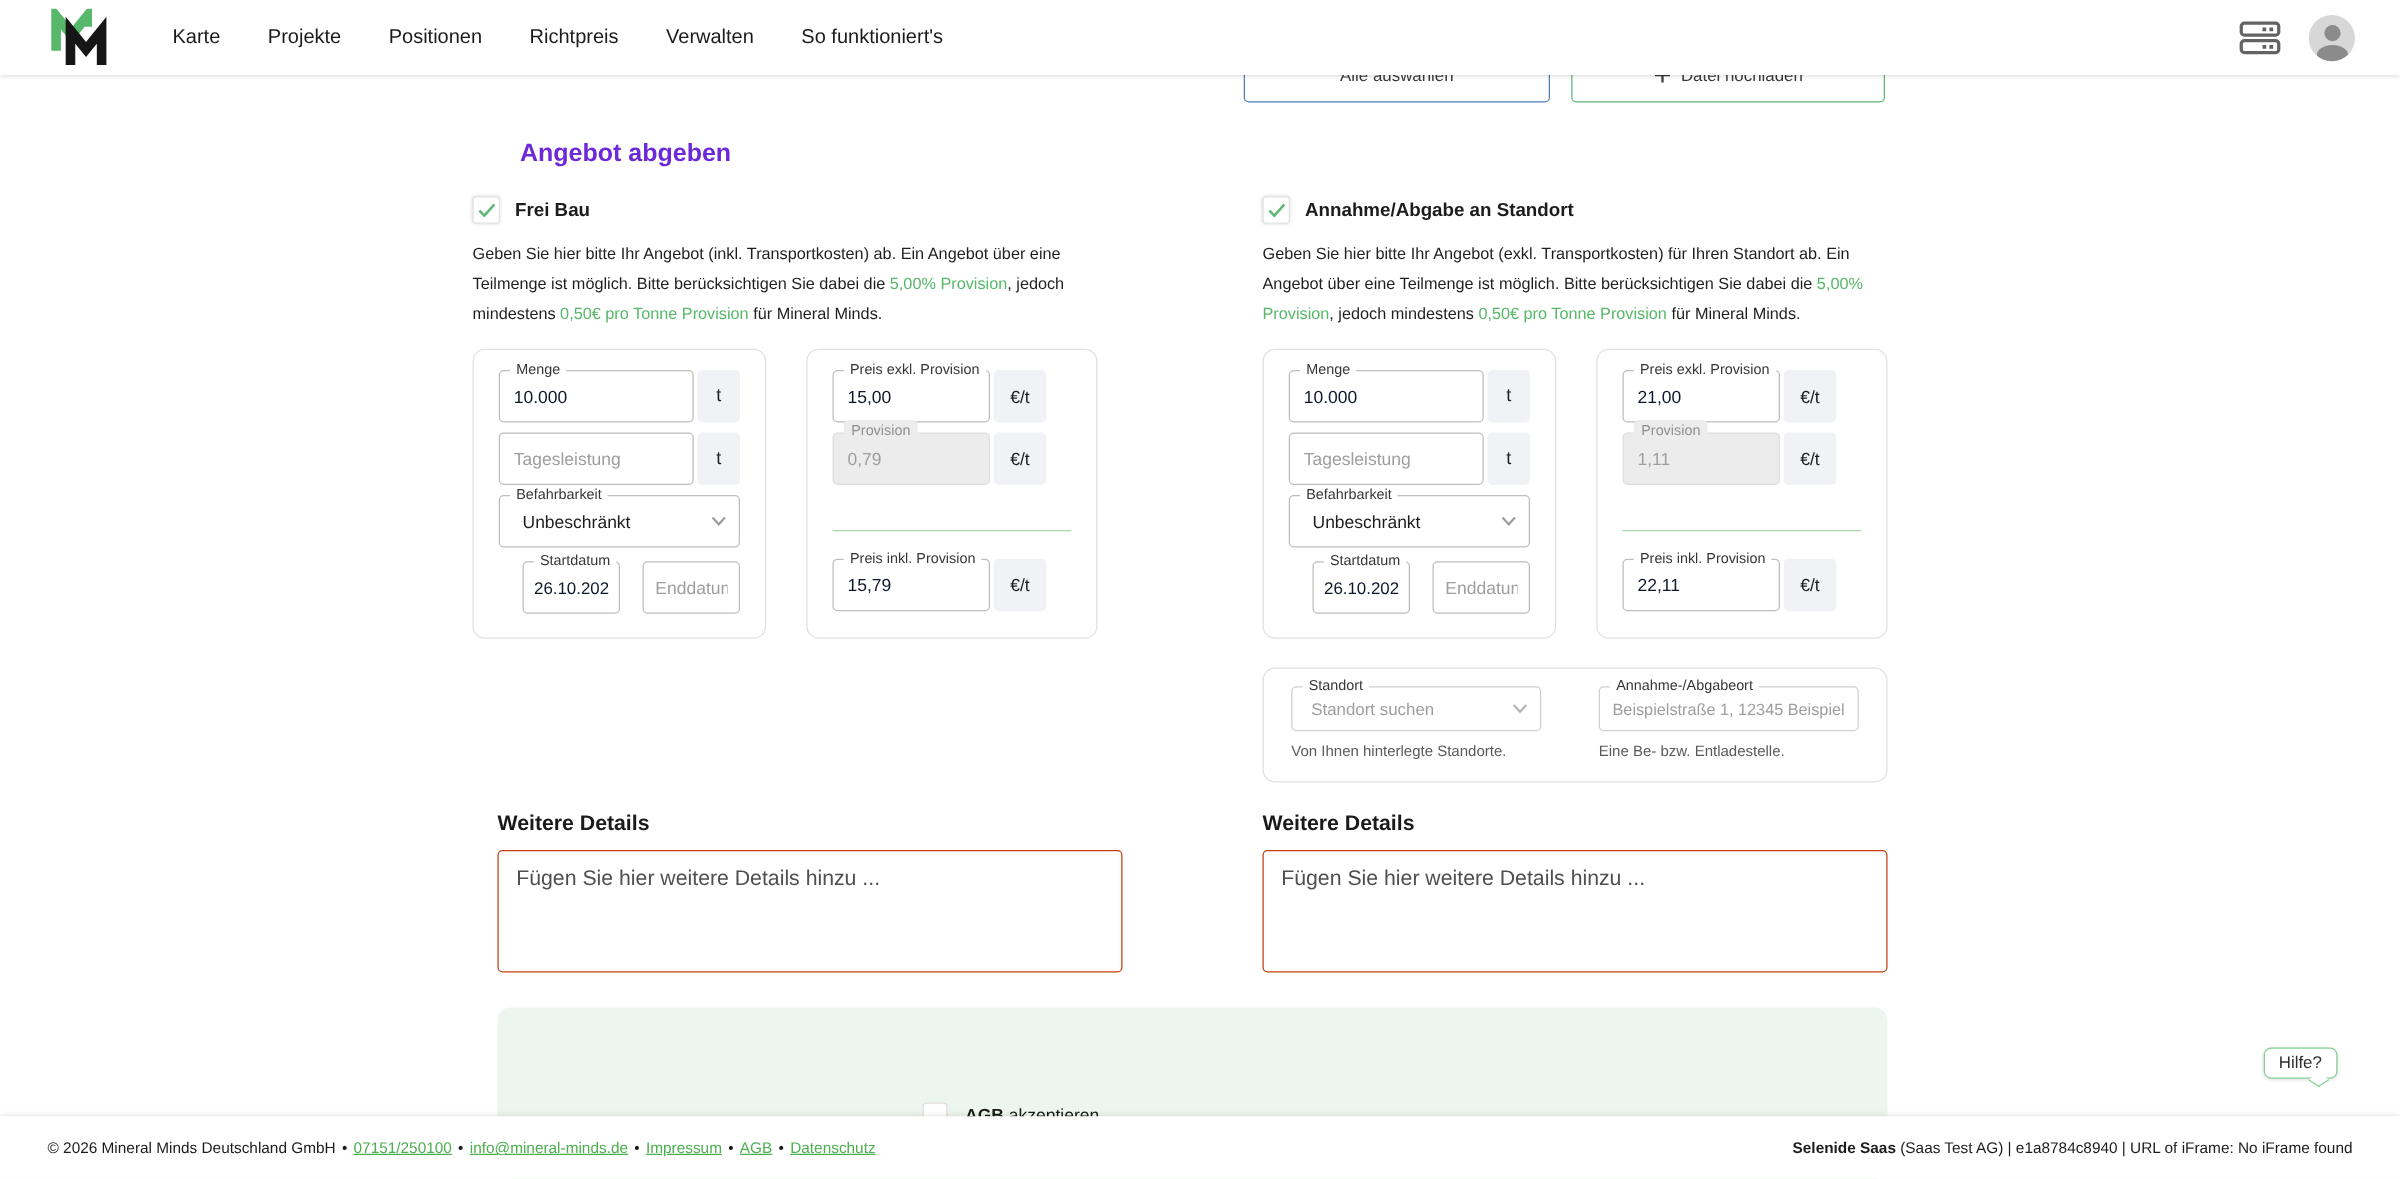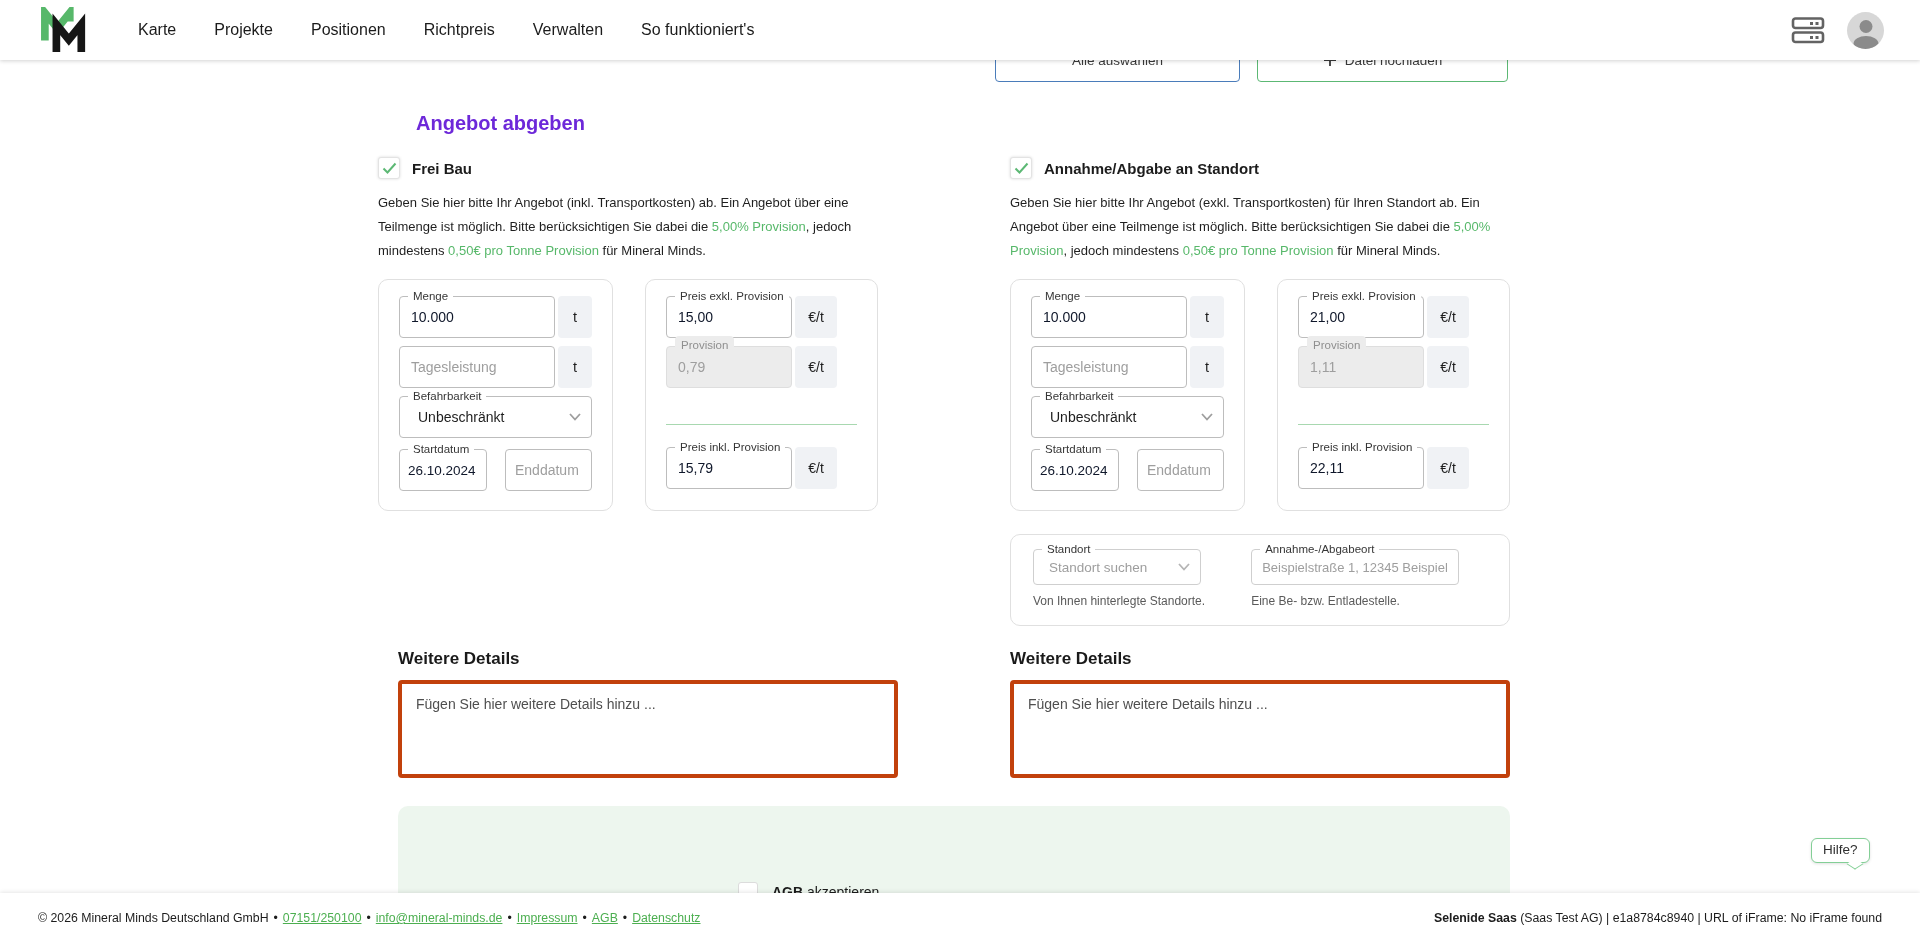--- a/index.html
+++ b/index.html
@@ -59,46 +59,46 @@
           align-items:center; justify-content:center; font-size:14.5px; color:#1d1d1d; }
   .unit.t { width:34px; }
   .unit.eur { width:42px; font-size:14px; }
   .w-main { width:156px; }
   .w-price { width:126px; }
   .w-full { width:193px; }
   .w-date1 { width:88px; padding:0 8px; }
   .w-date1 input { font-size:13.5px; }
   .w-date2 { width:87px; margin-left:18px; padding:0 9px; }
   .mt10 { margin-top:8px; }
-  .mt11 { margin-top:11px; }
+  .mt11 { margin-top:11px;margin-left:19px; }
   .select { cursor:pointer;padding-left:18px; }
   .chev { position:absolute; right:10px; top:50%; transform:translateY(-50%); }
   .sel-value { font-size:14px; color:#1d1d1d; }
   .sel-placeholder { font-size:13.5px; color:#9e9e9e; }
   .divider { height:1px; background:#a8d8b0; margin:36px 0 22px; }
 
   
   #standort-card { margin-top:23px; width:500px; height:92px; border:1px solid #e0e0e0; border-radius:10px;
                    padding:14px 22px; display:flex; gap:46px; }
   .sgroup { display:flex; flex-direction:column; }
   .sfld { position:relative; height:36px; border:1px solid #cfcfcf; border-radius:4px; background:#fff;
           display:flex; align-items:center; padding:0 10px; }
   .sfld input { border:none; outline:none; background:transparent; font-family:inherit; font-size:13px; color:#1d1d1d; width:100%; }
   .sfld input::placeholder { color:#9e9e9e; opacity:1; }
-  .w-standort { width:168px;padding-left:15px; }
+  .w-standort { width:200px;padding-left:15px; }
   .w-ort { width:208px; }
   .helper { margin-top:9px; font-size:12px; color:#5a5a5a; }
 
   
   .details { position:absolute; width:500px; }
   #details-left { left:398px; top:649px; }
   #details-right { left:1010px; top:649px; }
   .details h2 { font-size:17px; font-weight:700; color:#1a1a1a; }
-  .details textarea { margin-top:11px; width:500px; height:98px; border:4px solid #c2410c; border-radius:4px;
-                      resize:none; padding:12px 14px; font-family:inherit; font-size:14px; color:#1d1d1d; outline:none; }
+  .details textarea { margin-top:11px; width:500px; height:98px; border:1px solid #c2410c; border-radius:4px;
+                      resize:none; padding:12px 14px; font-family:inherit; font-size:17px; color:#1d1d1d; outline:none; }
   .details textarea::placeholder { color:#4f4f4f; opacity:1; }
 
   
   #agb-panel { position:absolute; left:398px; top:806px; width:1112px; height:137px;
                background:#edf6ee; border-radius:10px; z-index:1; }
   #agb-row { position:absolute; left:340px; top:76px; display:flex; align-items:center; gap:14px; }
   #agb-row .chk { box-shadow:none; border-color:#dcdcdc; width:20px; height:20px; }
   #agb-label { font-size:14px; color:#1b1b1b; cursor:pointer; }
   #agb-label b { font-weight:700; }
 

